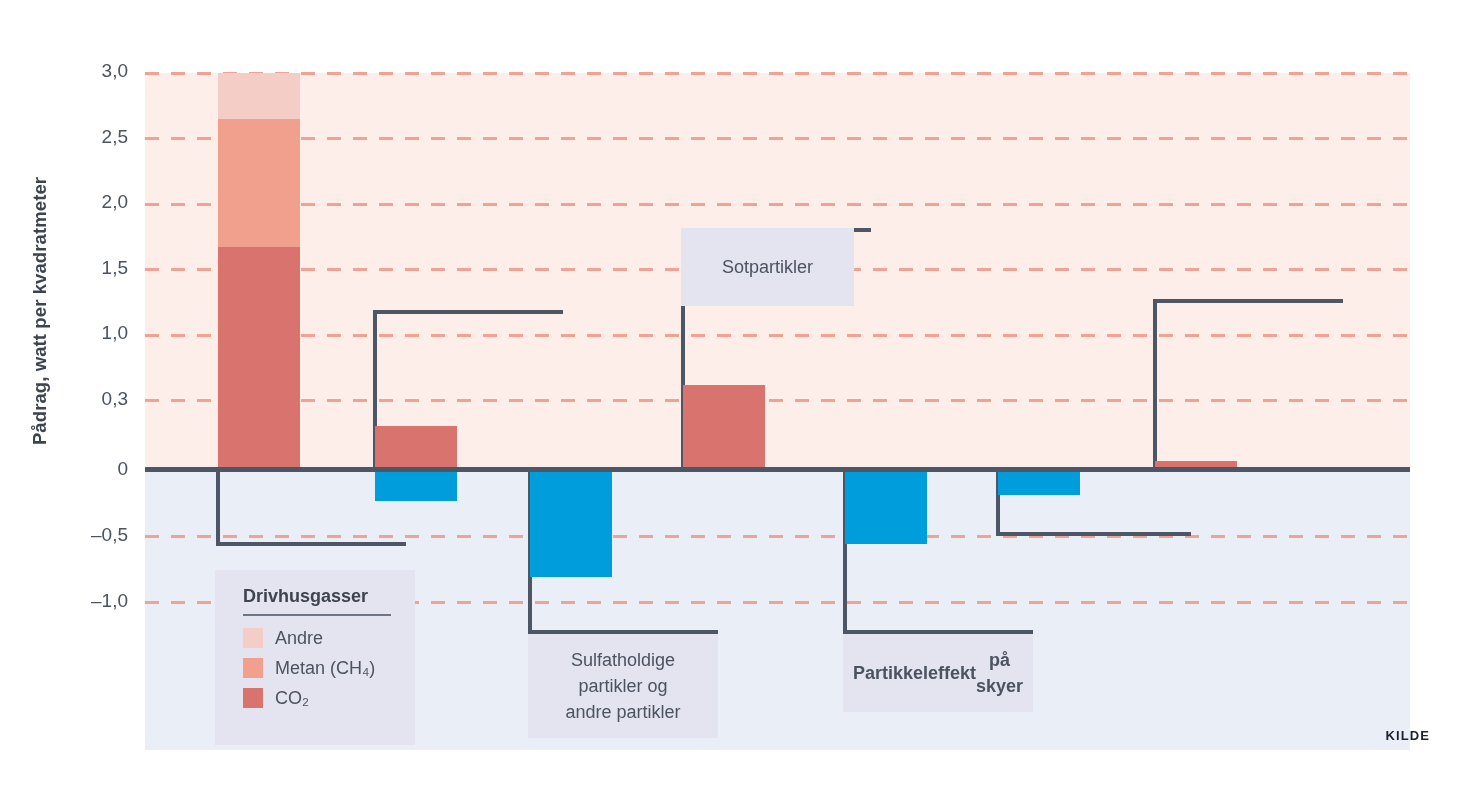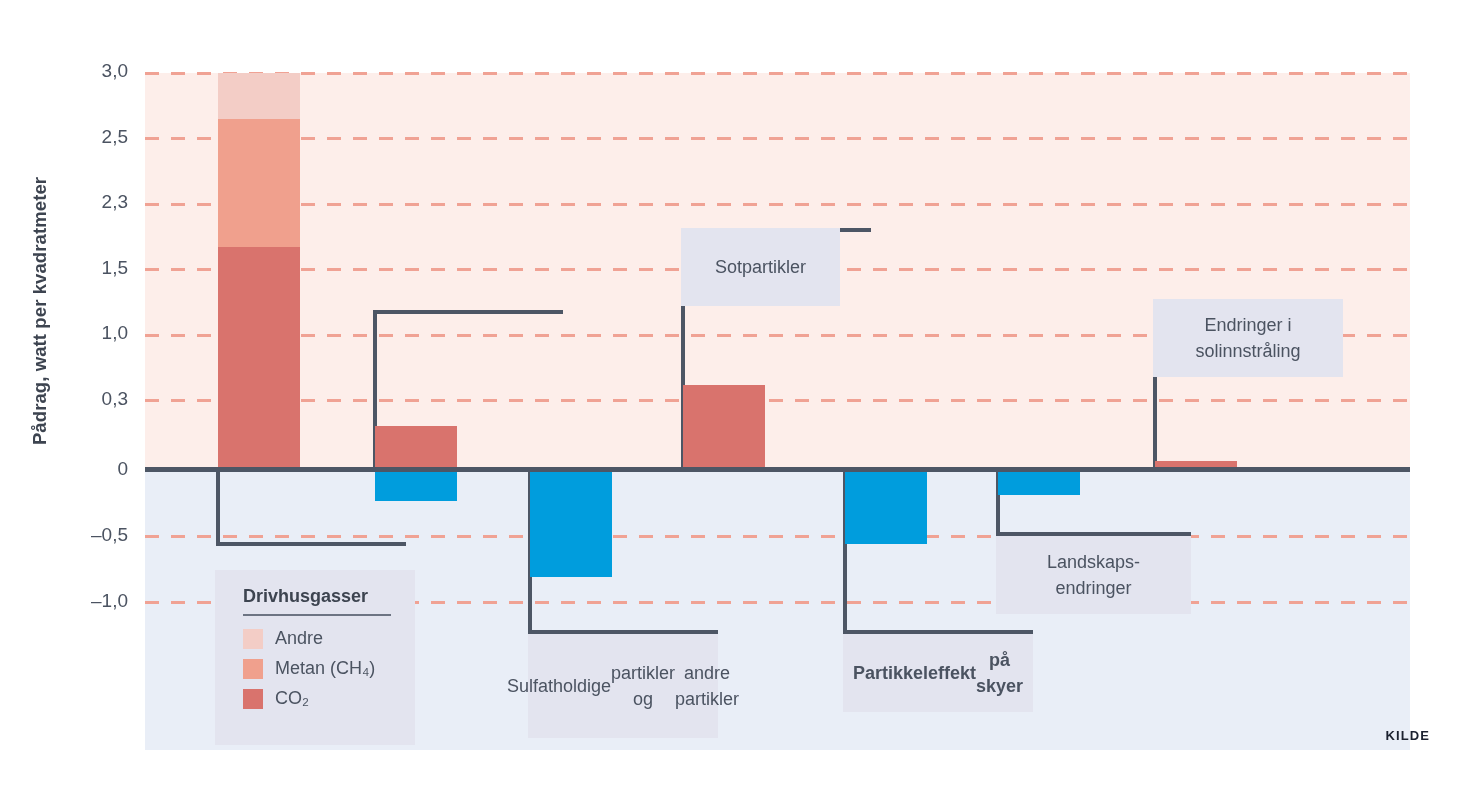--- a/index.html
+++ b/index.html
@@ -116,21 +116,21 @@
     font-size: 18px;
     font-weight: 700;
     color: #3d4450;
     margin-bottom: 7px;
   }
   .legend-rule {
     height: 2px; background: #6d7483;
     margin-bottom: 12px; width: 148px;
   }
   .legend-row {
-    display: flex; align-items: center;
+    display: flex; 
     margin-bottom: 9px;
   }
   .swatch {
     width: 20px; height: 20px;
     margin-right: 12px; flex: none;
   }
   .legend-label {
     font-size: 18px; color: #4b5361;
   }
 
@@ -168,21 +168,21 @@
   <div class="gridline" style="left:145px;top:137px;width:1265px;"></div>
   <div class="gridline" style="left:145px;top:203px;width:1265px;"></div>
   <div class="gridline" style="left:145px;top:268px;width:1265px;"></div>
   <div class="gridline" style="left:145px;top:334px;width:1265px;"></div>
   <div class="gridline" style="left:145px;top:399px;width:1265px;"></div>
   <div class="gridline" style="left:145px;top:535px;width:1265px;"></div>
   <div class="gridline" style="left:145px;top:601px;width:1265px;"></div>
 
   <div class="ytick" style="top:60px;">3,0</div>
   <div class="ytick" style="top:126px;">2,5</div>
-  <div class="ytick" style="top:191px;">2,3</div>
+  <div class="ytick" style="top:191px;">2,0</div>
   <div class="ytick" style="top:257px;">1,5</div>
   <div class="ytick" style="top:322px;">1,0</div>
   <div class="ytick" style="top:388px;">0,3</div>
   <div class="ytick" style="top:458px;">0</div>
   <div class="ytick" style="top:524px;">–0,5</div>
   <div class="ytick" style="top:590px;">–1,0</div>
 
   <div class="bracket" style="left:216px;top:470px;width:85px;height:76px;">
     <div class="vline" style="left:0;top:0;height:76px;"></div>
     <div class="hline" style="left:0;top:72px;width:190px;"></div>
@@ -231,44 +231,36 @@
 
   <div class="bar" style="left:845px;top:472px;width:82px;height:72px;background:#009ddd;"></div>
 
   <div class="bar" style="left:998px;top:472px;width:82px;height:23px;background:#009ddd;"></div>
 
   <div class="bar" style="left:1155px;top:461px;width:82px;height:8px;background:#d9736d;"></div>
 
   <div class="zeroline"></div>
 
 
-  <div class="lbl" style="left:681px;top:228px;width:159px;height:78px;">
+  <div class="lbl" style="left:681px;top:228px;width:173px;height:78px;">
     <span>Sotpartikler</span>
   </div>
 
-  <div class="lbl" style="left:1153px;top:299px;width:190px;height:78px;flex-direction:column;">
-    <span>Endringer i</span>
-    <span>solinnstråling</span>
-  </div>
-
-  <div class="lbl" style="left:528px;top:634px;width:190px;height:104px;flex-direction:row;">
+
+  <div class="lbl" style="left:528px;top:634px;width:190px;height:104px;flex-direction:column;">
     <span>Sulfatholdige</span>
     <span>partikler og</span>
     <span>andre partikler</span>
   </div>
 
   <div class="lbl" style="left:843px;top:634px;width:190px;height:78px;font-weight:bold;">
     <span>Partikkeleffekt</span>
     <span>på skyer</span>
   </div>
 
-  <div class="lbl" style="left:996px;top:536px;width:195px;height:78px;flex-direction:column;">
-    <span>Landskaps-</span>
-    <span>endringer</span>
-  </div>
 
   <div class="legend">
     <div class="legend-title">Drivhusgasser</div>
     <div class="legend-rule"></div>
 
     <div class="legend-row">
       <span class="swatch" style="background:#f3cdc6;"></span>
       <span class="legend-label">Andre</span>
     </div>
     <div class="legend-row">

